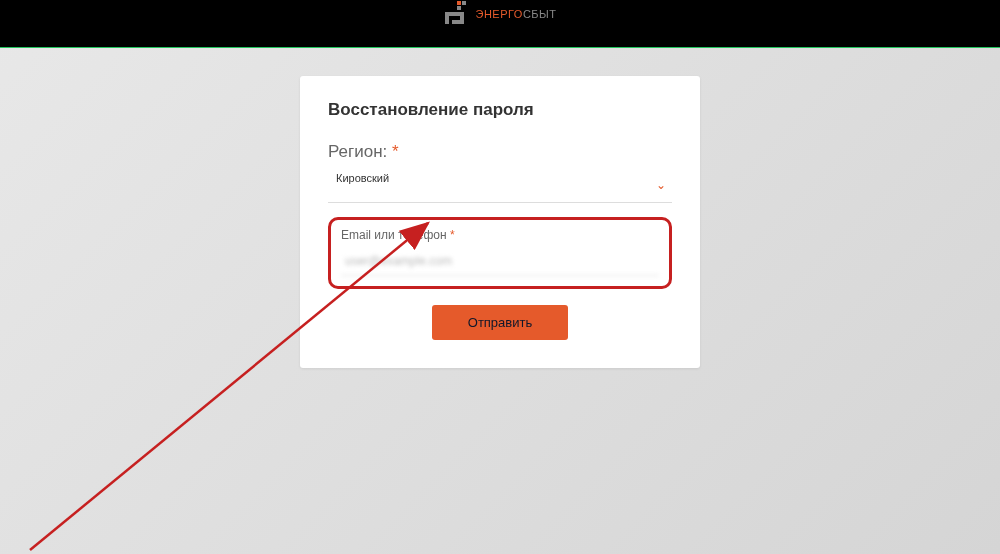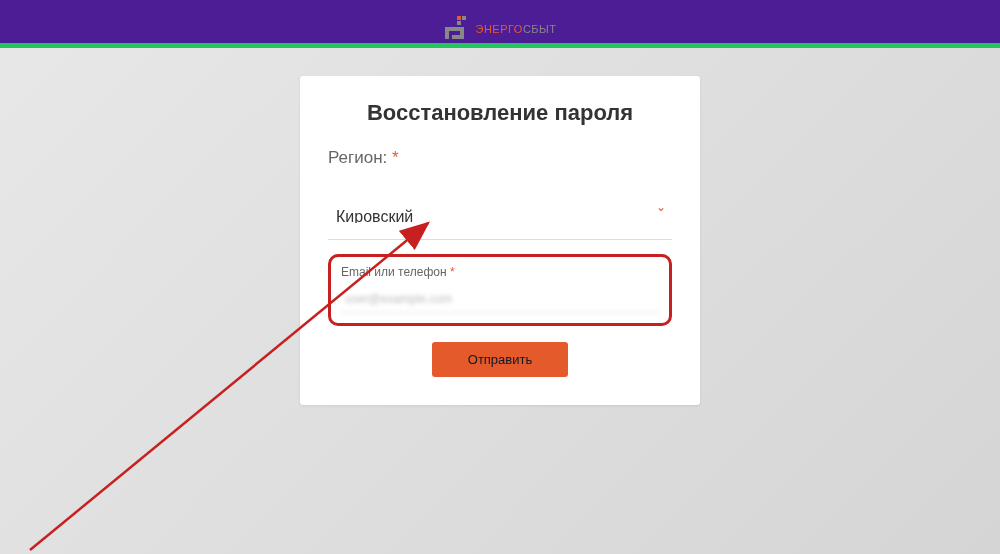--- a/index.html
+++ b/index.html
@@ -11,25 +11,25 @@
       font-family: Arial, sans-serif;
       width: 1000px;
       height: 554px;
       background: linear-gradient(135deg, #e8e8e8 0%, #d5d5d5 100%);
       overflow: hidden;
       position: relative;
     }
     .header {
       width: 100%;
       height: 48px;
-      background: #4c1d95;
-      display: flex;
-      align-items: flex-end;
+      background: #000000;
+      display: flex;
+      align-items: flex-start;
       justify-content: center;
-      border-bottom: 5px solid #22c55e;
+      border-bottom: 1px solid #22c55e;
     }
     .logo-container {
       display: flex;
       align-items: center;
       gap: 4px;
     }
     .logo-icon {
       width: 28px;
       height: 28px;
       position: relative;
@@ -51,22 +51,21 @@
     }
     .card {
       width: 400px;
       background: #ffffff;
       border-radius: 3px;
       padding: 24px 28px 28px;
       box-shadow: 0 1px 3px rgba(0,0,0,0.08);
       height: fit-content;
     }
     .card-title {
-      text-align: center;
-      font-size: 22px;
+      font-size: 17px;
       font-weight: bold;
       color: #333;
       margin-bottom: 22px;
     }
     .field-label {
       font-size: 17px;
       color: #666;
       margin-bottom: 6px;
     }
     .required {
@@ -74,27 +73,26 @@
     }
     .select-wrapper {
       position: relative;
       margin-bottom: 14px;
     }
     .select-field {
       width: 100%;
       height: 32px;
       border: none;
       border-bottom: 1px solid #ddd;
-      font-size: 16px;
+      font-size: 11px;
       color: #333;
       background: transparent;
       padding: 0 20px 16px 8px;
       appearance: none;
       cursor: pointer;
-      margin-top: 34px;
     }
     .select-chevron {
       position: absolute;
       right: 6px;
       top: 50%;
       transform: translateY(-50%);
       pointer-events: none;
       color: #e55a2b;
       font-size: 12px;
     }

